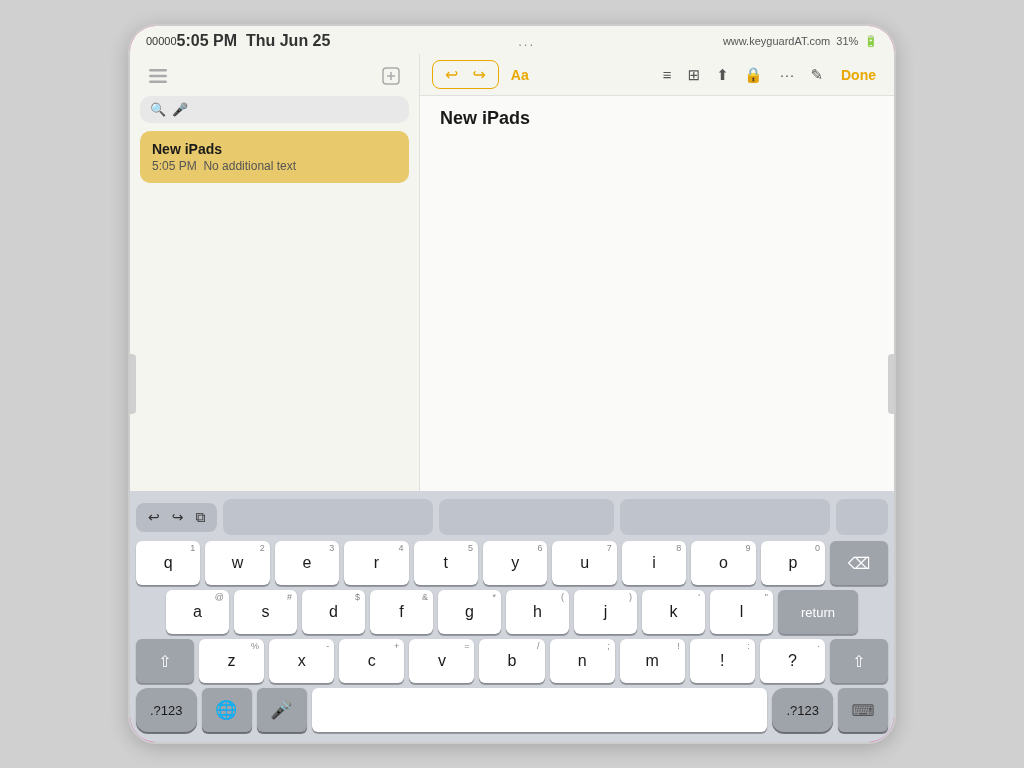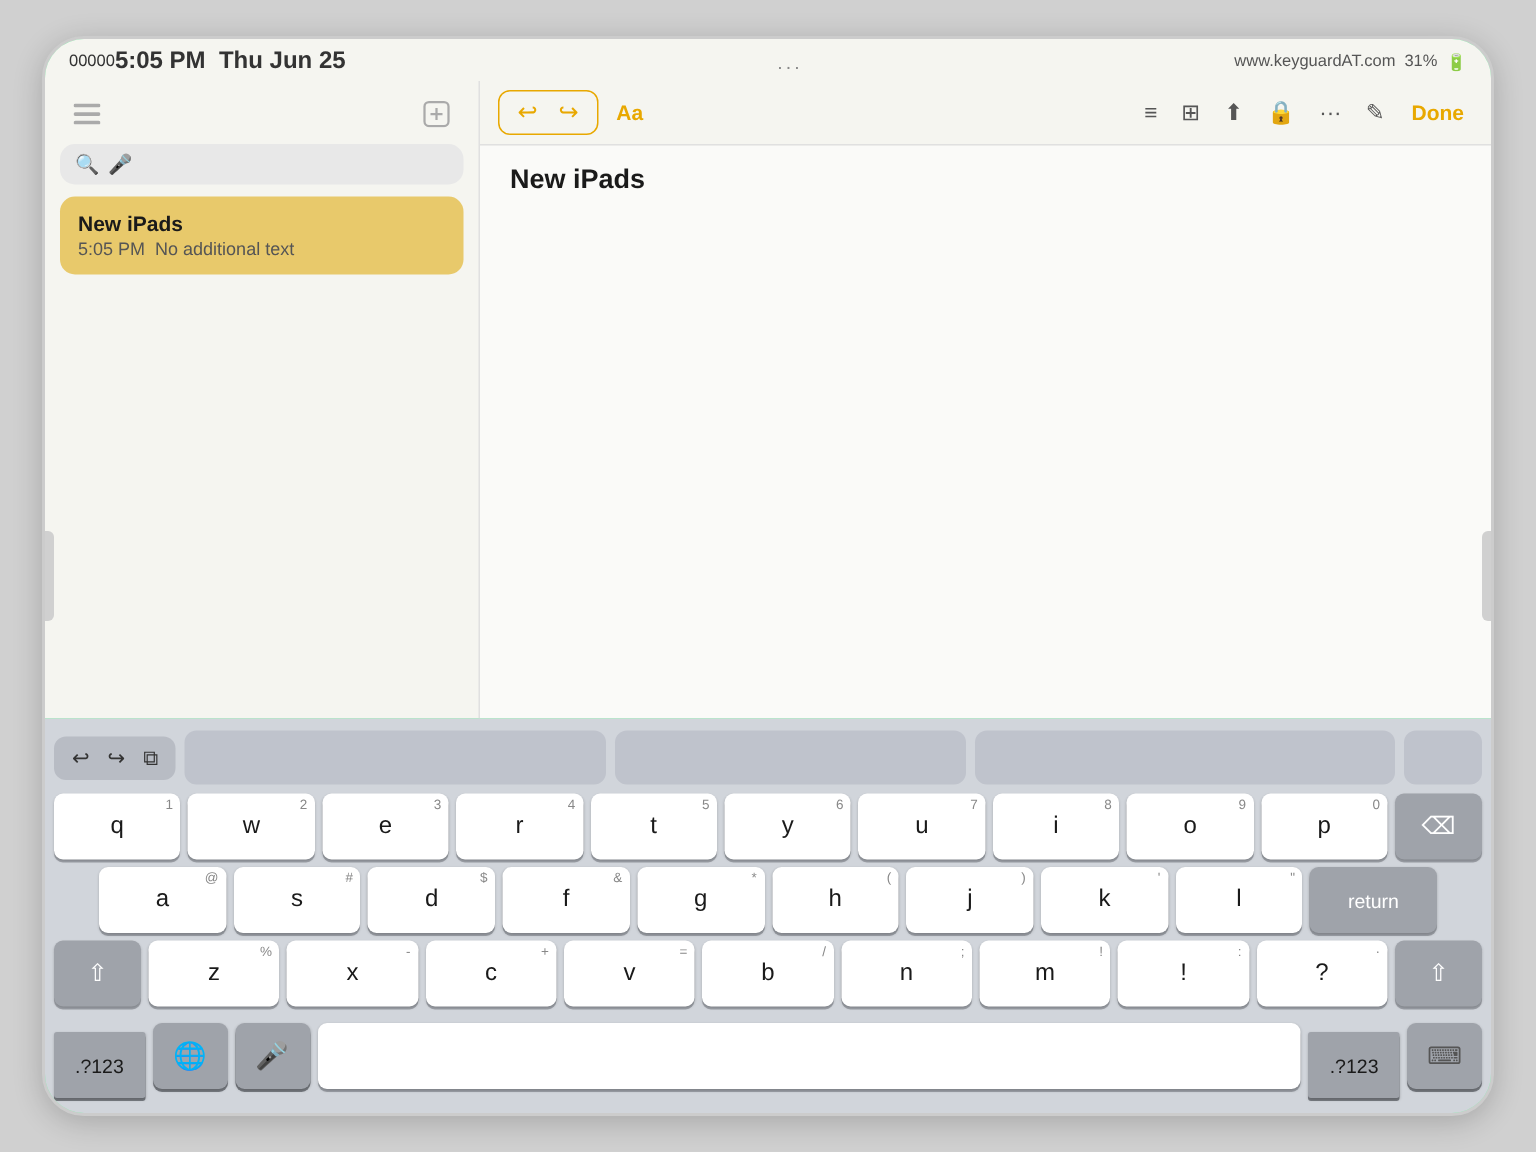--- a/index.html
+++ b/index.html
@@ -8,23 +8,23 @@
       display: flex;
       align-items: center;
       justify-content: center;
       width: 1024px;
       height: 768px;
       overflow: hidden;
       font-family: -apple-system, BlinkMacSystemFont, 'Helvetica Neue', sans-serif;
     }
 
     .device-frame {
-      background: #86efac;
+      background: #ec4899;
       border-radius: 28px;
-      width: 968px;
+      width: 768px;
       height: 720px;
       border: 2px solid #ccc;
       display: flex;
       flex-direction: column;
       overflow: hidden;
       position: relative;
       box-shadow: 0 4px 20px rgba(0,0,0,0.2);
     }
 
     
@@ -253,34 +253,33 @@
 
     
     .kbd-bottom-row {
       display: flex;
       gap: 5px;
       margin-bottom: 0;
       align-items: center;
     }
     .key-special {
       background: #9fa3aa;
-      border-radius: 2px;
+      border-radius: 12px;
       height: 44px;
       display: flex;
       align-items: center;
       justify-content: center;
       cursor: pointer;
       font-size: 13px;
       font-weight: 500;
       color: #1a1a1a;
       box-shadow: 0 1px 2px rgba(0,0,0,0.2), 0 2px 0 #7a7e84;
       padding: 0 14px;
       user-select: none;
       flex-shrink: 0;
-      margin-top: 12px;
     }
     .key-globe {
       background: #9fa3aa;
       border-radius: 6px;
       height: 44px;
       width: 50px;
       display: flex;
       align-items: center;
       justify-content: center;
       cursor: pointer;

